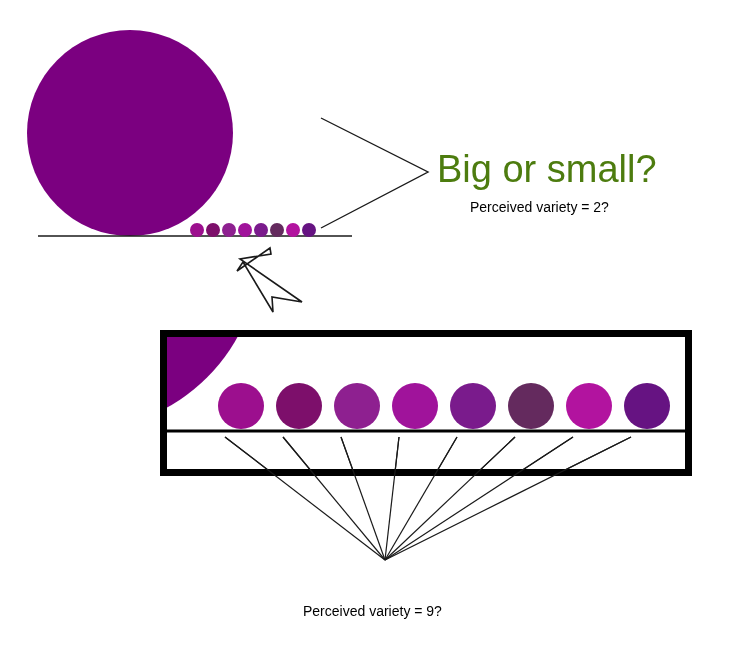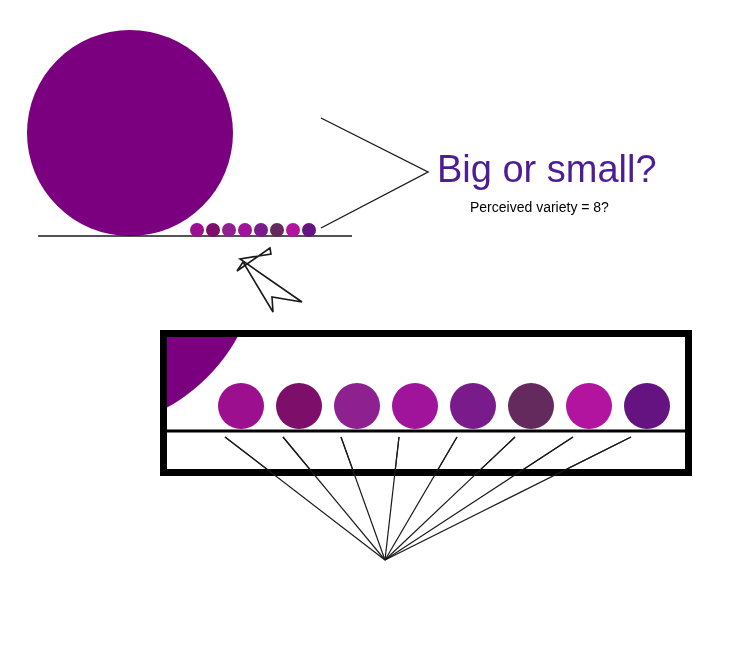--- a/index.html
+++ b/index.html
@@ -20,21 +20,21 @@
   .svg-layer {
     position: absolute;
     left: 0;
     top: 0;
     width: 744px;
     height: 648px;
   }
   .label-big {
     position: absolute;
     font-size: 38px;
-    color: #4c1d95;
+    color: #4d7c0f;
     white-space: nowrap;
     line-height: 1;
   }
   .label-small {
     position: absolute;
     font-size: 14px;
     color: #000000;
     white-space: nowrap;
     line-height: 1;
   }
@@ -121,16 +121,17 @@
         <line x1="341" y1="437" x2="385" y2="560" stroke="#1a1a1a" stroke-width="1.2"></line>
         <line x1="399" y1="437" x2="385" y2="560" stroke="#1a1a1a" stroke-width="1.2"></line>
         <line x1="457" y1="437" x2="385" y2="560" stroke="#1a1a1a" stroke-width="1.2"></line>
         <line x1="515" y1="437" x2="385" y2="560" stroke="#1a1a1a" stroke-width="1.2"></line>
         <line x1="573" y1="437" x2="385" y2="560" stroke="#1a1a1a" stroke-width="1.2"></line>
         <line x1="631" y1="437" x2="385" y2="560" stroke="#1a1a1a" stroke-width="1.2"></line>
       </g>
   </svg>
 
   <div class="label-big" id="title-top">Big or small?</div>
-  <div class="label-small" id="sub-top">Perceived variety = 8?</div>
+  <div class="label-small" id="sub-top">Perceived variety = 2?</div>
 
+  <div class="label-small" id="sub-bottom">Perceived variety = 9?</div>
 
 </div>
 
 </body></html>

